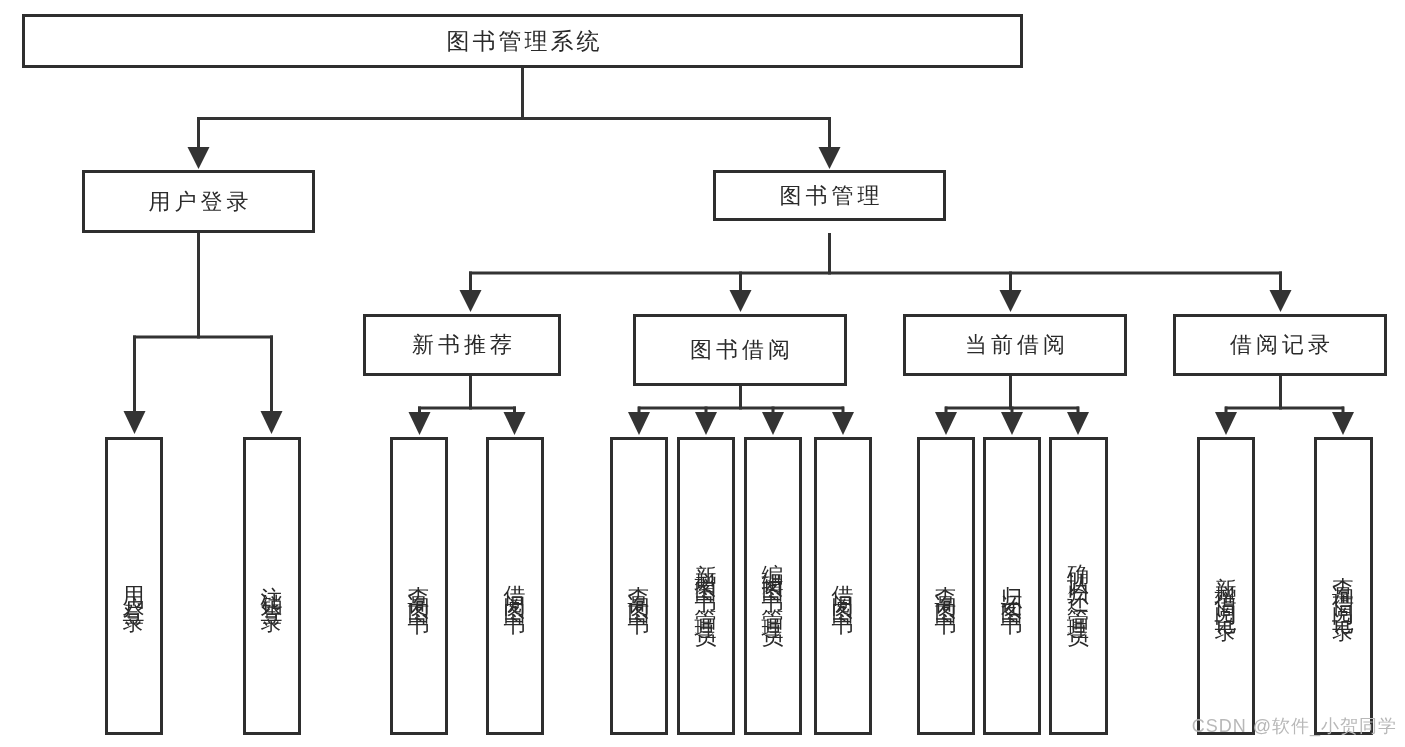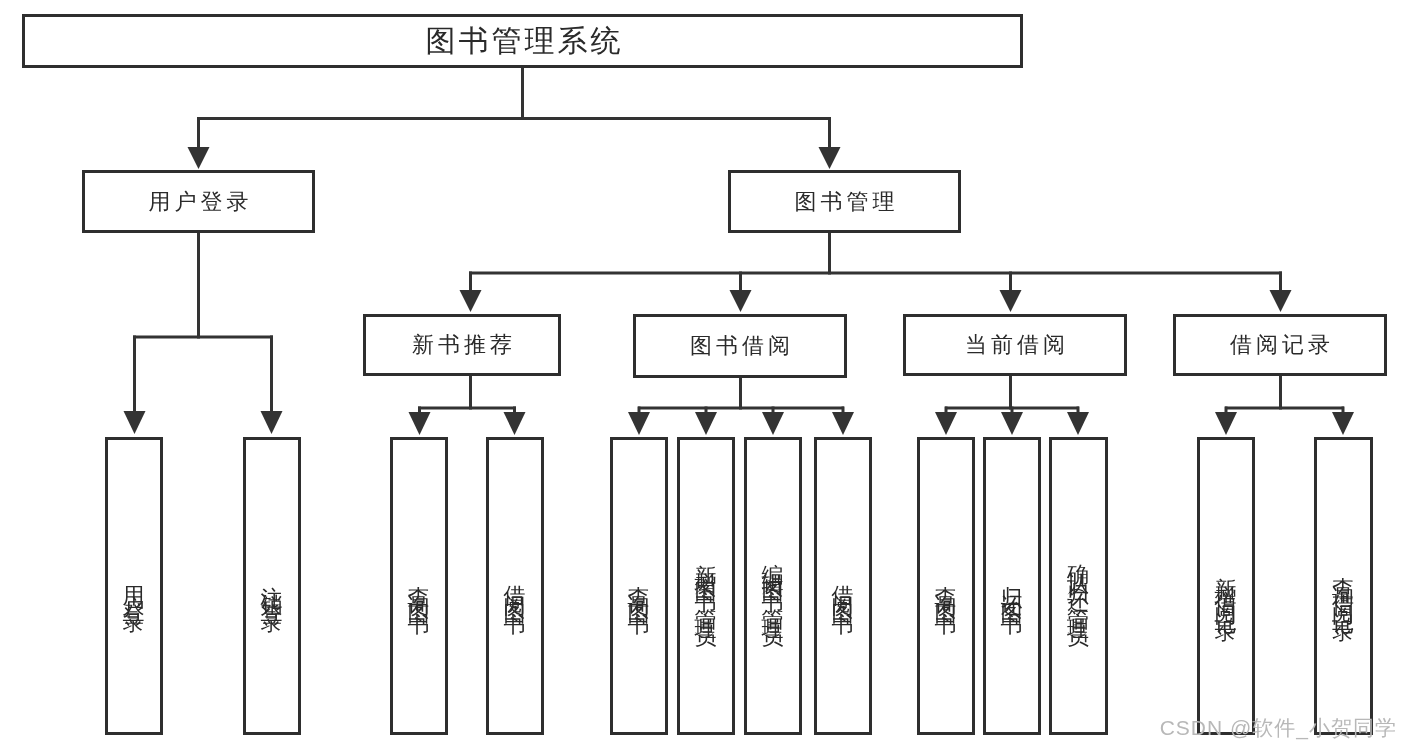--- a/index.html
+++ b/index.html
@@ -13,28 +13,28 @@
   }
   .connectors{position:absolute;left:0;top:0;}
   .connectors line{stroke:var(--line);stroke-width:3;fill:none;}
   .connectors polygon{fill:var(--line);stroke:none;}
   .box{
     position:absolute;box-sizing:border-box;background:var(--box-bg);
     border:3px solid var(--border);
     display:flex;align-items:center;justify-content:center;
   }
   .hlbl{font-size:22px;letter-spacing:4px;text-indent:4px;white-space:nowrap;}
-  .title .hlbl{font-size:30px;letter-spacing:3px;text-align:right;}
+  .title .hlbl{font-size:23px;letter-spacing:3px;text-align:right;}
   .vlbl{
     writing-mode:vertical-rl;text-orientation:mixed;
     font-size:22px;line-height:1.05;letter-spacing:9px;white-space:nowrap;
   }
   .watermark{
     position:absolute;right:8px;top:714px;z-index:5;
-    font-size:21px;letter-spacing:1px;color:var(--watermark);white-space:nowrap;
+    font-size:18px;letter-spacing:1px;color:var(--watermark);white-space:nowrap;
   }
 </style>
 </head>
 <body>
 
 <div class="canvas">
 
   <svg class="connectors" width="1405" height="747" viewBox="0 0 1405 747">
     <g>
       <line x1="522.5" y1="68" x2="522.5" y2="120"></line>
@@ -104,28 +104,28 @@
     </g>
   </svg>
 
   <div class="box title" style="left:22px;top:14px;width:1001px;height:54px">
     <span class="hlbl">图书管理系统</span>
   </div>
 
   <div class="box" style="left:82px;top:170px;width:233px;height:63px">
     <span class="hlbl">用户登录</span>
   </div>
-  <div class="box" style="left:728px;top:170px;width:233px;height:63px">
+  <div class="box" style="left:713px;top:170px;width:233px;height:51px">
     <span class="hlbl">图书管理</span>
   </div>
 
   <div class="box" style="left:363px;top:314px;width:198px;height:62px">
     <span class="hlbl">新书推荐</span>
   </div>
-  <div class="box" style="left:633px;top:314px;width:214px;height:64px">
+  <div class="box" style="left:633px;top:314px;width:214px;height:72px">
     <span class="hlbl">图书借阅</span>
   </div>
   <div class="box" style="left:903px;top:314px;width:224px;height:62px">
     <span class="hlbl">当前借阅</span>
   </div>
   <div class="box" style="left:1173px;top:314px;width:214px;height:62px">
     <span class="hlbl">借阅记录</span>
   </div>
 
   <div class="box" style="left:105px;top:437px;width:58px;height:298px">

